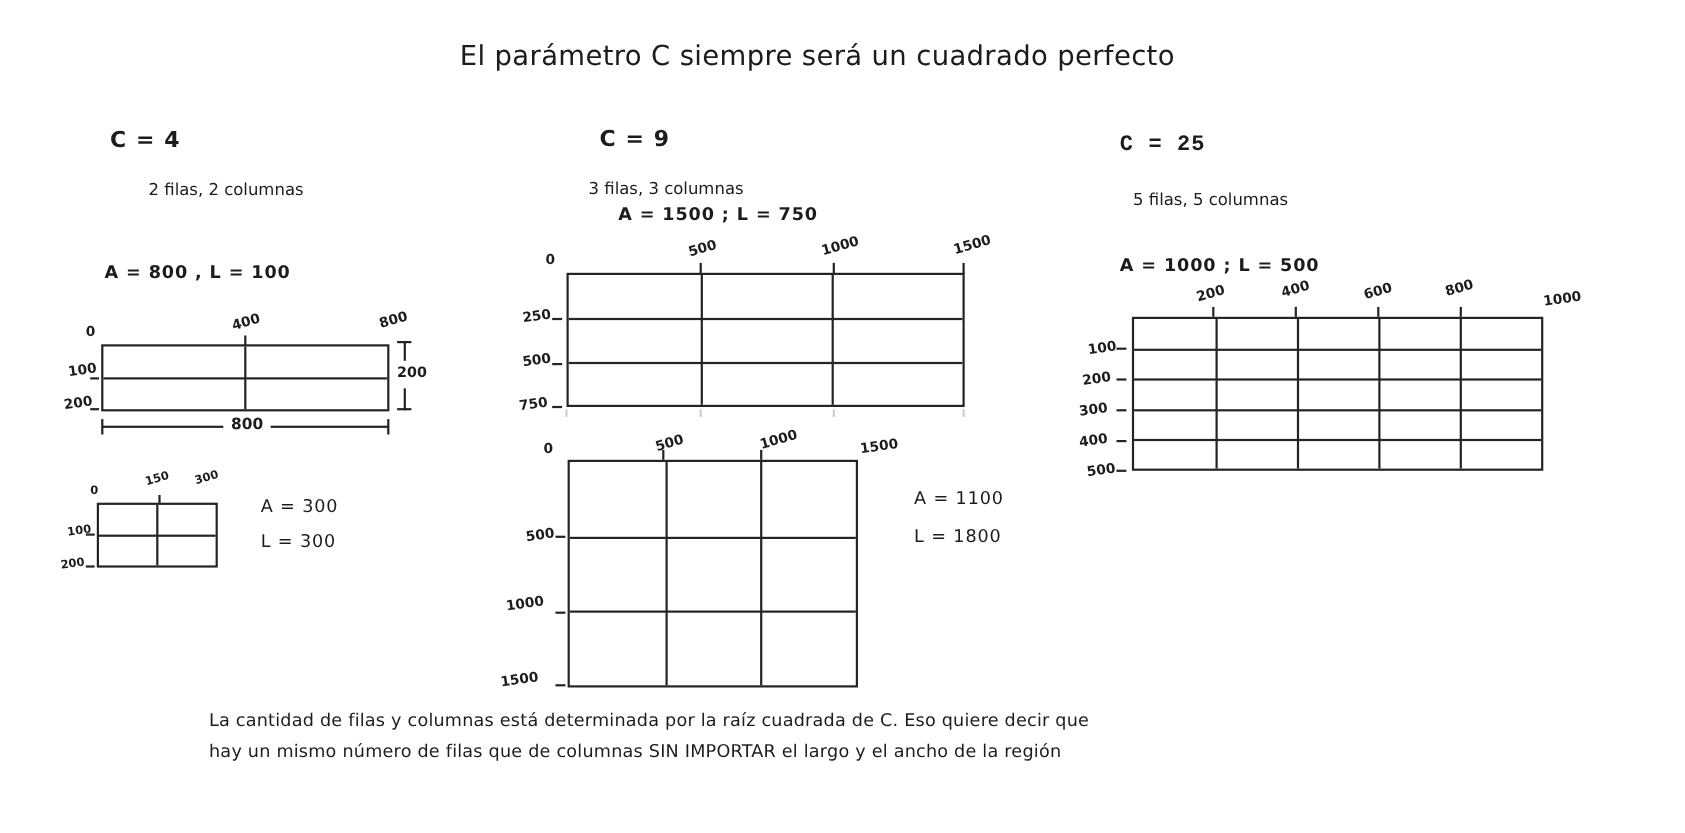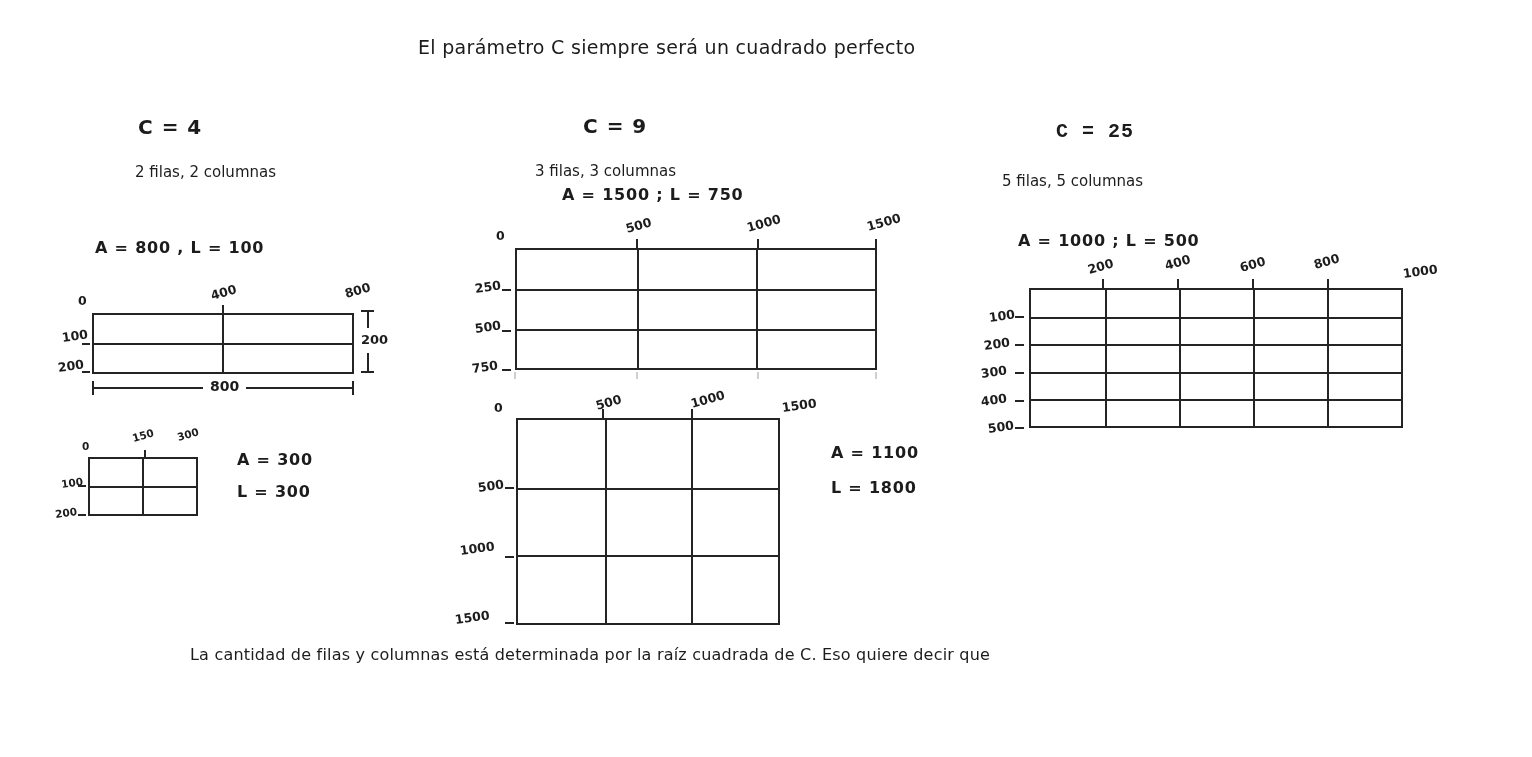--- a/index.html
+++ b/index.html
@@ -5,25 +5,25 @@
   html, body { margin: 0; padding: 0; }
   body {
     width: 1532px; height: 757px;
     background: #ffffff;
     font-family: "DejaVu Sans", sans-serif;
     color: #1c1c1c;
     overflow: hidden;
   }
   .canvas { position: relative; width: 1532px; height: 757px; background: #fff; }
   .t { position: absolute; white-space: nowrap; color: #1c1c1c; }
-  .title { font-size: 19px; letter-spacing: 0.3px; }
-  .h1 { font-size: 20px; font-weight: 600; letter-spacing: 1px; margin-left: 38px; }
+  .title { font-size: 25px; letter-spacing: 0.3px; }
+  .h1 { font-size: 20px; font-weight: 600; letter-spacing: 1px; }
   .sub { font-size: 15px; }
   .par { font-size: 16px; font-weight: 600; letter-spacing: 0.8px; }
-  .side { font-size: 16px; font-weight: 700; letter-spacing: 0.8px; }
+  .side { font-size: 16px; font-weight: 400; letter-spacing: 0.8px; }
   .tick { font-size: 12.5px; font-weight: 700; }
   .tick-sm { font-size: 10.5px; font-weight: 700; }
   .rot  { transform: rotate(-16deg); transform-origin: left bottom; }
   .rot2 { transform: rotate(-8deg);  transform-origin: left bottom; }
   .dimlabel { font-size: 14px; font-weight: 700; background: #fff; padding: 0 7px; }
   .dimlabel2 { font-size: 13px; font-weight: 700; }
   .gridbox { position: absolute; border: 2px solid #242424; box-sizing: border-box; }
   .gl { position: absolute; background: #242424; }
   .gl.v { top: 0; bottom: 0; width: 2px; }
   .gl.h { left: 0; right: 0; height: 2px; }
@@ -129,21 +129,21 @@
     <div class="tm" style="left:691px; top:409px; width:2px; height:9px;"></div>
     <div class="tm" style="left:505px; top:487px; width:9px; height:2px;"></div>
     <div class="tm" style="left:505px; top:556px; width:9px; height:2px;"></div>
     <div class="tm" style="left:505px; top:622px; width:9px; height:2px;"></div>
     <div class="t side" style="left:831px; top:443px;">A = 1100</div>
     <div class="t side" style="left:831px; top:478px;">L = 1800</div>
   </div>
 
   <div>
     <div class="t h1" style="left:1018px; top:120px;font-family:Liberation Mono, monospace;">C = 25</div>
-    <div class="t sub" style="left:1002px; top:172px;">5 filas, 5 columnas</div>
+    <div class="t sub" style="left:1030px; top:172px;">5 filas, 5 columnas</div>
     <div class="t par" style="left:1018px; top:231px;">A = 1000  ;  L = 500</div>
 
     <div class="gridbox" style="left:1029px; top:288px; width:374px; height:140px;">
       <div class="gl v" style="left:20%;"></div>
       <div class="gl v" style="left:40%;"></div>
       <div class="gl v" style="left:60%;"></div>
       <div class="gl v" style="left:80%;"></div>
       <div class="gl h" style="top:20%;"></div>
       <div class="gl h" style="top:40%;"></div>
       <div class="gl h" style="top:60%;"></div>
@@ -164,14 +164,15 @@
     <div class="tm" style="left:1252px; top:279px; width:2px; height:9px;"></div>
     <div class="tm" style="left:1327px; top:279px; width:2px; height:9px;"></div>
     <div class="tm" style="left:1015px; top:316px; width:9px; height:2px;"></div>
     <div class="tm" style="left:1015px; top:344px; width:9px; height:2px;"></div>
     <div class="tm" style="left:1015px; top:372px; width:9px; height:2px;"></div>
     <div class="tm" style="left:1015px; top:400px; width:9px; height:2px;"></div>
     <div class="tm" style="left:1015px; top:427px; width:9px; height:2px;"></div>
   </div>
 
   <div class="t footer" style="left:190px; top:645px;">La cantidad de filas y columnas está determinada por la raíz cuadrada de C. Eso quiere decir que</div>
+  <div class="t footer" style="left:190px; top:673px;">hay un mismo número de filas que de columnas SIN IMPORTAR el largo y el ancho de la región</div>
 
 </div>
 
 </body></html>

